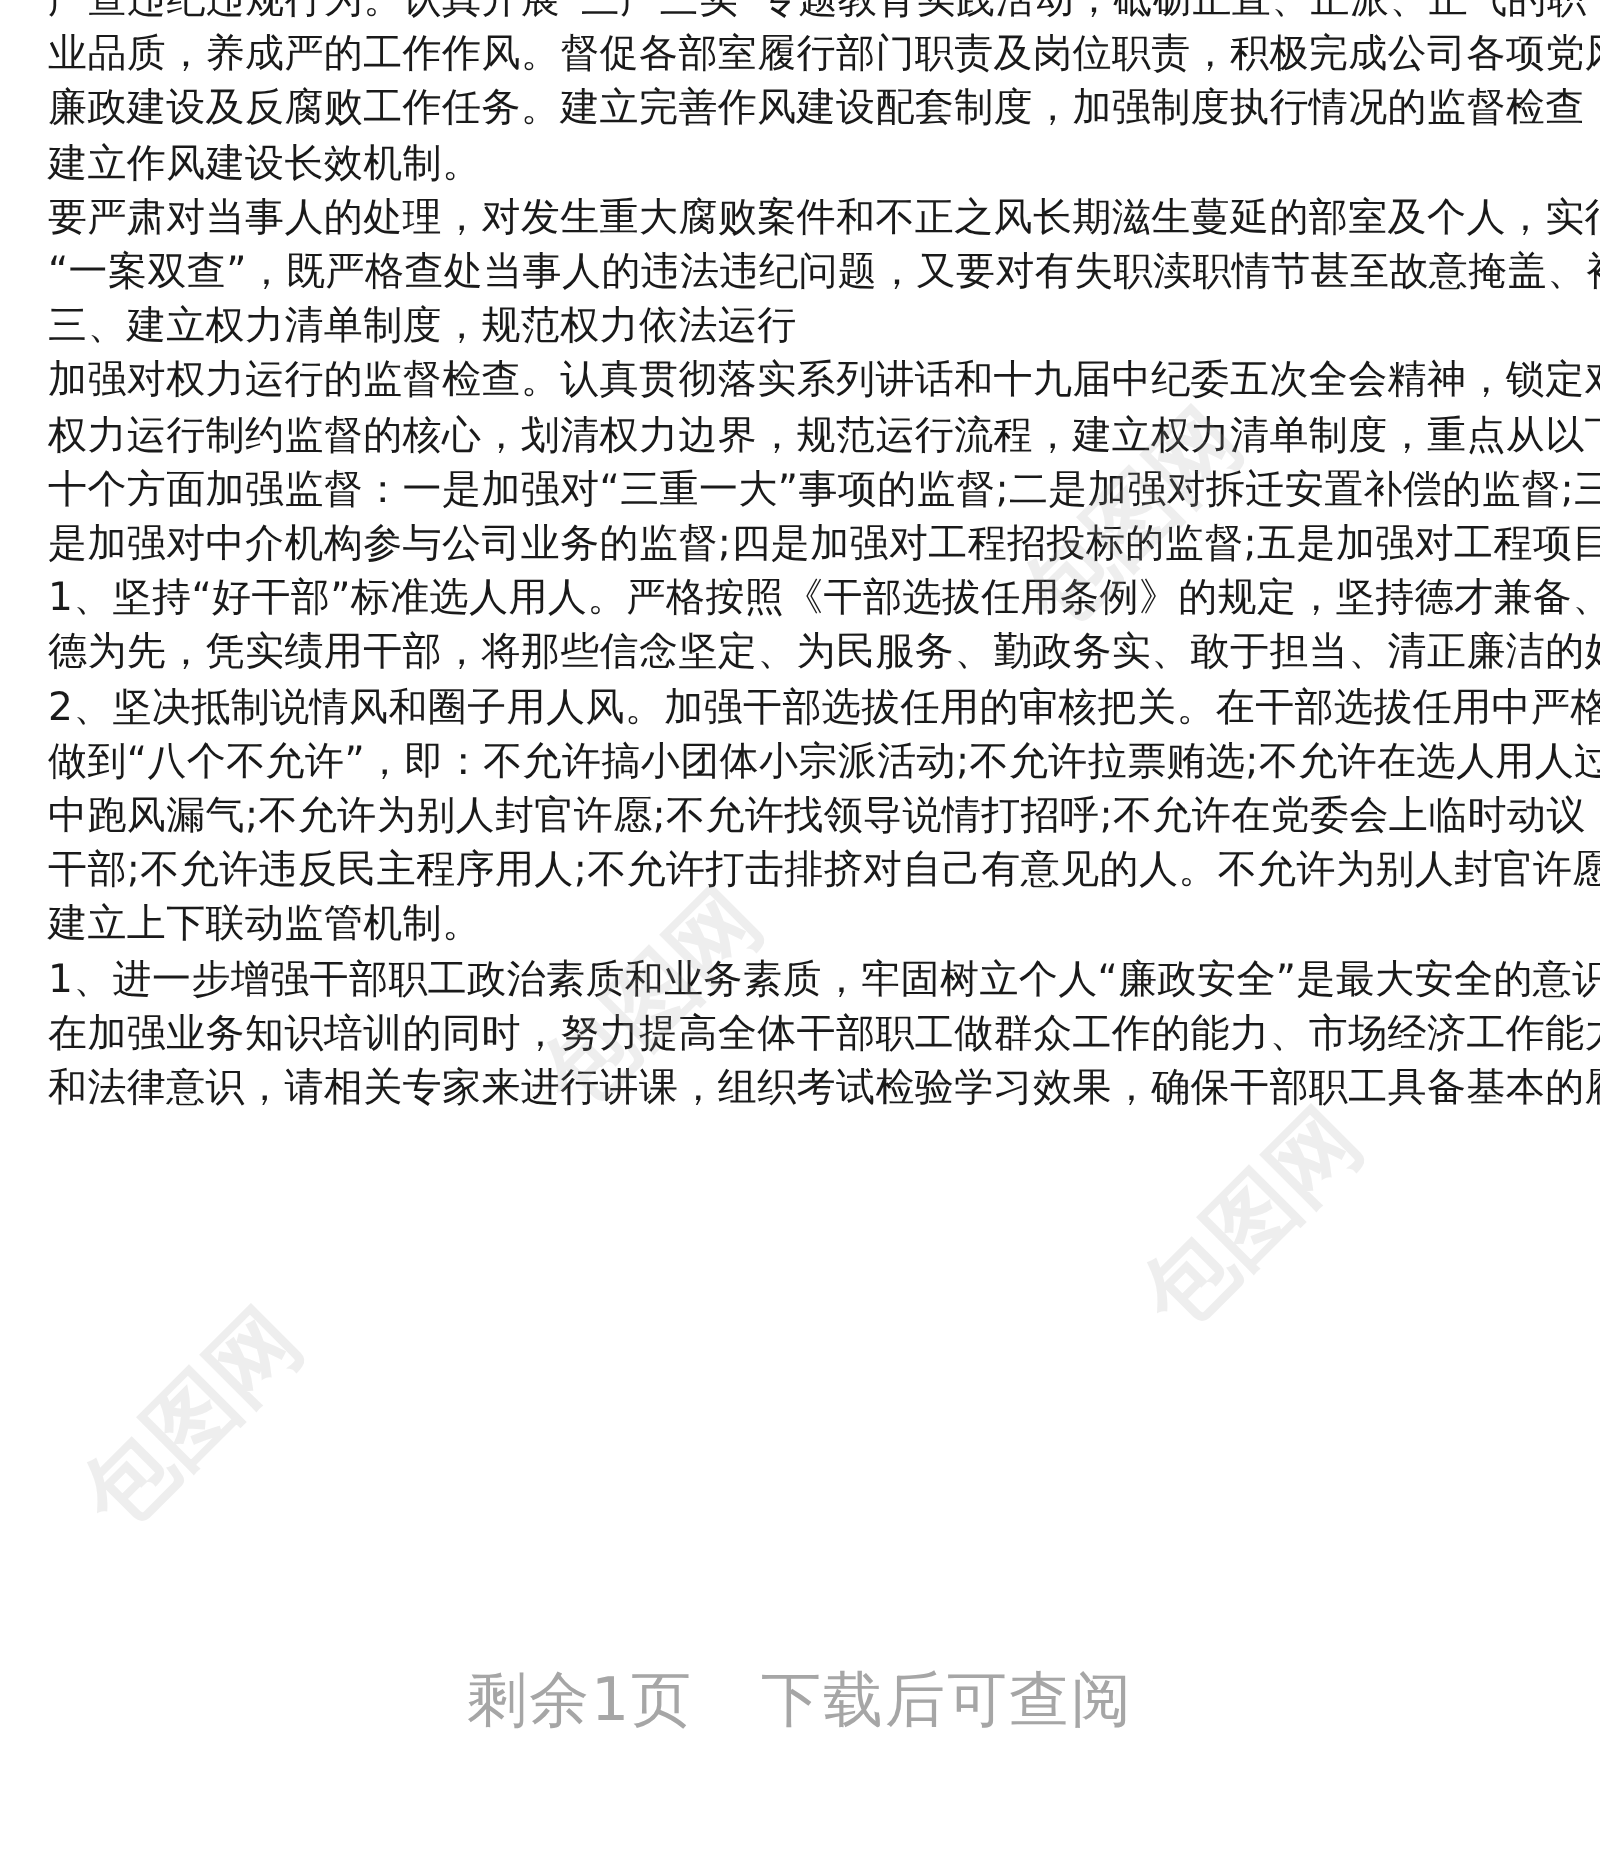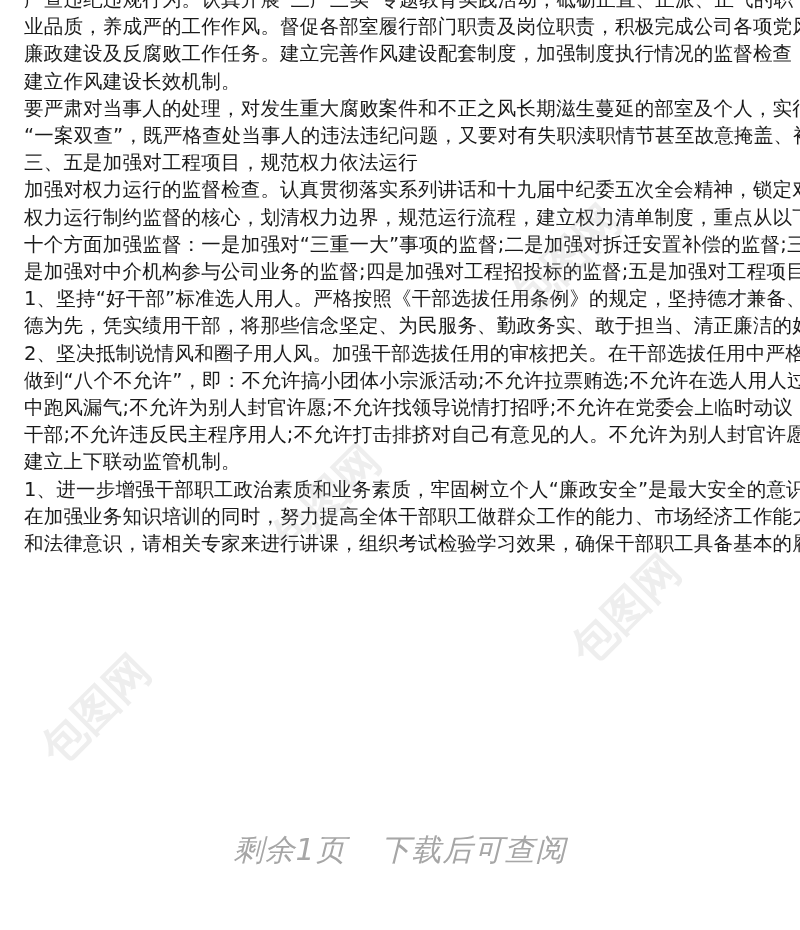--- a/index.html
+++ b/index.html
@@ -3,36 +3,36 @@
 <meta charset="utf-8">
 <style>
   html, body { margin: 0; padding: 0; background: #ffffff; }
   body { width: 800px; height: 930px; overflow: hidden; position: relative;
          font-family: "DejaVu Sans", "Liberation Sans", sans-serif; }
   .page { position: absolute; left: 0; top: 0; width: 800px; height: 930px; overflow: hidden; }
   .content { position: absolute; left: 24px; top: -14px; width: 756px; }
   .line { font-size: 19.5px; line-height: 27.2px; color: #1a1a1a; white-space: nowrap; letter-spacing: 0.2px; }
   .watermark { position: absolute; color: rgba(160,160,160,0.18); font-size: 44px; font-weight: bold;
                transform: rotate(-45deg); white-space: nowrap; pointer-events: none; }
-  .footer { position: absolute; left: 0; top: 830px; width: 800px; text-align: center; font-style: italic; }
+  .footer { position: absolute; left: 0; top: 830px; width: 800px; text-align: center; }
   .footer-text { font-size: 30px; color: #a6a6a6; letter-spacing: 1px; }
   .footer-gap { display: inline-block; width: 34px; }
 </style>
 </head>
 <body>
 
 <div class="page">
   <div class="content">
     <div class="line">严查违纪违规行为。认真开展“三严三实”专题教育实践活动，砥砺正直、正派、正气的职</div>
     <div class="line">业品质，养成严的工作作风。督促各部室履行部门职责及岗位职责，积极完成公司各项党风</div>
     <div class="line">廉政建设及反腐败工作任务。建立完善作风建设配套制度，加强制度执行情况的监督检查，</div>
     <div class="line">建立作风建设长效机制。</div>
     <div class="line">要严肃对当事人的处理，对发生重大腐败案件和不正之风长期滋生蔓延的部室及个人，实行</div>
     <div class="line">“一案双查”，既严格查处当事人的违法违纪问题，又要对有失职渎职情节甚至故意掩盖、袒</div>
-    <div class="line">三、五是加强对工程项目，规范权力依法运行</div>
+    <div class="line">三、建立权力清单制度，规范权力依法运行</div>
     <div class="line">加强对权力运行的监督检查。认真贯彻落实系列讲话和十九届中纪委五次全会精神，锁定对</div>
     <div class="line">权力运行制约监督的核心，划清权力边界，规范运行流程，建立权力清单制度，重点从以下</div>
     <div class="line">十个方面加强监督：一是加强对“三重一大”事项的监督;二是加强对拆迁安置补偿的监督;三</div>
     <div class="line">是加强对中介机构参与公司业务的监督;四是加强对工程招投标的监督;五是加强对工程项目</div>
     <div class="line">1、坚持“好干部”标准选人用人。严格按照《干部选拔任用条例》的规定，坚持德才兼备、以</div>
     <div class="line">德为先，凭实绩用干部，将那些信念坚定、为民服务、勤政务实、敢于担当、清正廉洁的好</div>
     <div class="line">2、坚决抵制说情风和圈子用人风。加强干部选拔任用的审核把关。在干部选拔任用中严格</div>
     <div class="line">做到“八个不允许”，即：不允许搞小团体小宗派活动;不允许拉票贿选;不允许在选人用人过程</div>
     <div class="line">中跑风漏气;不允许为别人封官许愿;不允许找领导说情打招呼;不允许在党委会上临时动议</div>
     <div class="line">干部;不允许违反民主程序用人;不允许打击排挤对自己有意见的人。不允许为别人封官许愿</div>

